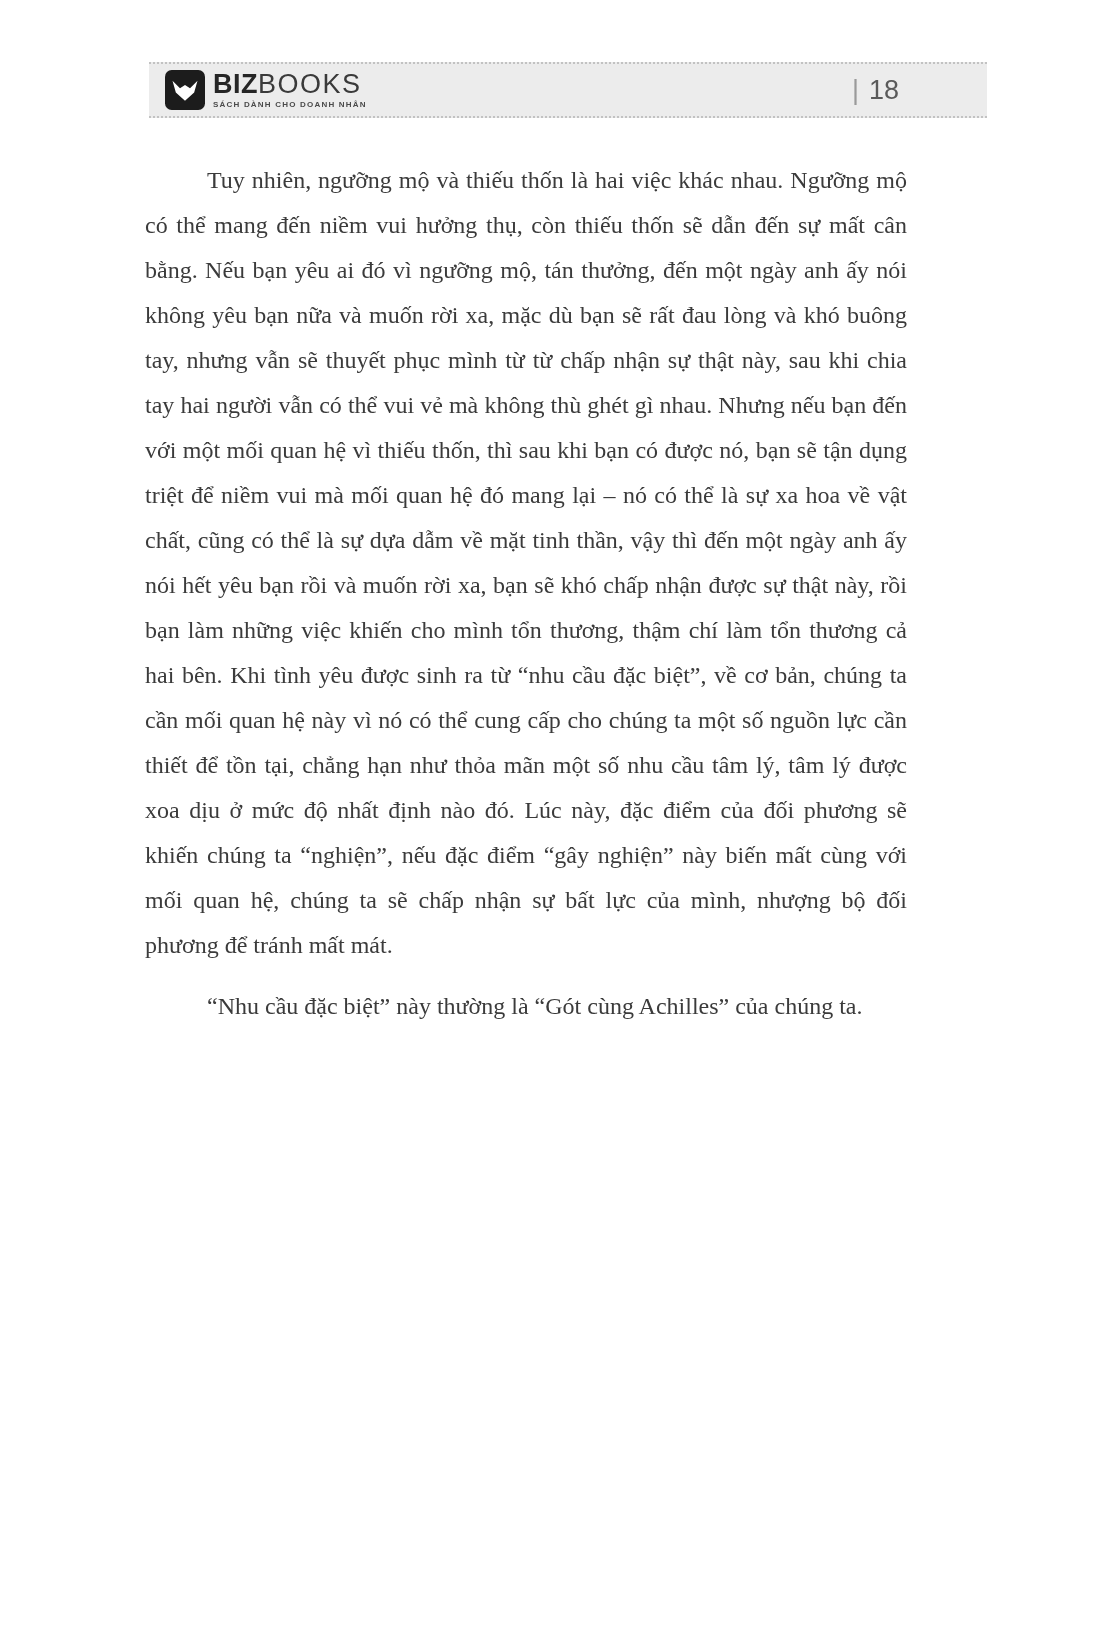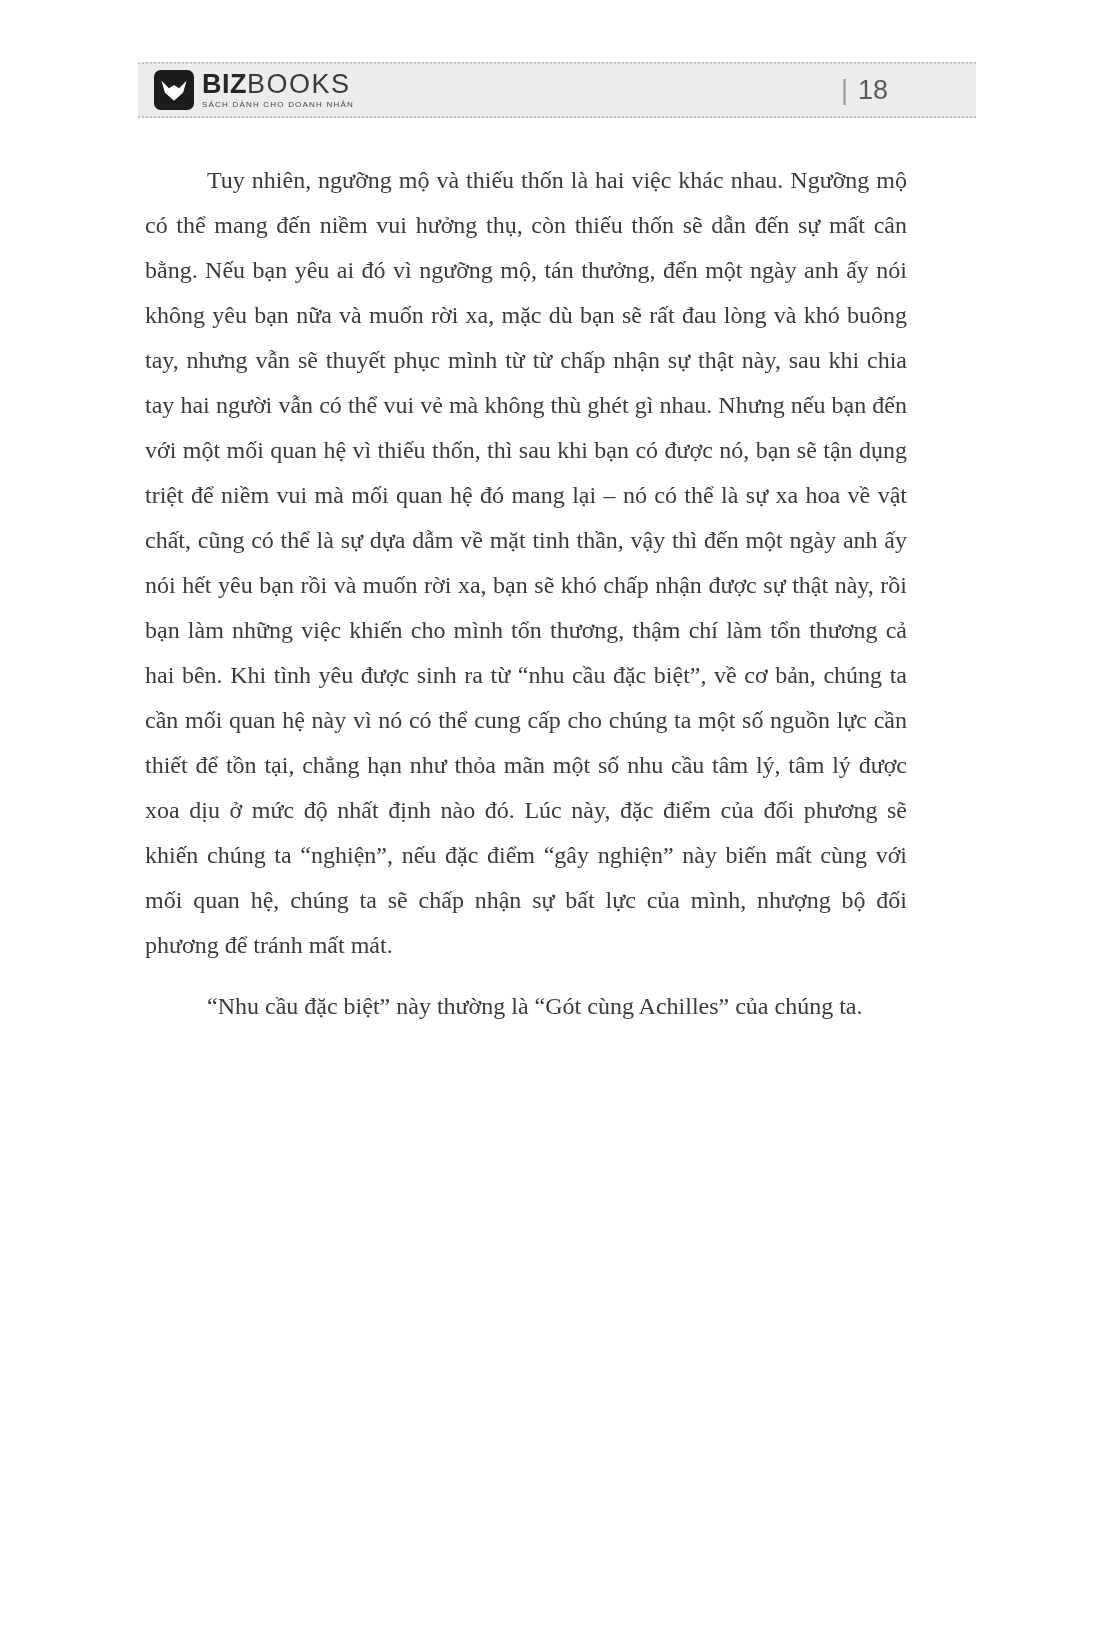--- a/index.html
+++ b/index.html
@@ -12,21 +12,21 @@
     width: 1119px;
     height: 1646px;
     background: #ffffff;
     font-family: "Liberation Serif", "DejaVu Serif", serif;
     overflow: hidden;
   }
 
   
   .header-strip {
     position: absolute;
-    left: 138px;
+    left: 149px;
     top: 62px;
     width: 838px;
     height: 56px;
     background: #ececec;
     border-top: 2px dotted #c2c2c2;
     border-bottom: 2px dotted #c2c2c2;
     box-sizing: border-box;
     display: flex;
     align-items: center;
     justify-content: space-between;
@@ -56,21 +56,21 @@
     color: #262626;
   }
   .brand-name .books {
     font-weight: 400;
     color: #3a3a3a;
     letter-spacing: 1.5px;
   }
   .tagline {
     font-family: "Liberation Sans", sans-serif;
     font-size: 8px;
-    font-weight: 400;
+    font-weight: 700;
     letter-spacing: 1.2px;
     color: #4a4a4a;
     margin-top: 3px;
     white-space: nowrap;
   }
   .pageno {
     font-family: "Liberation Sans", sans-serif;
     font-size: 27px;
     color: #5a5a5a;
     display: flex;

